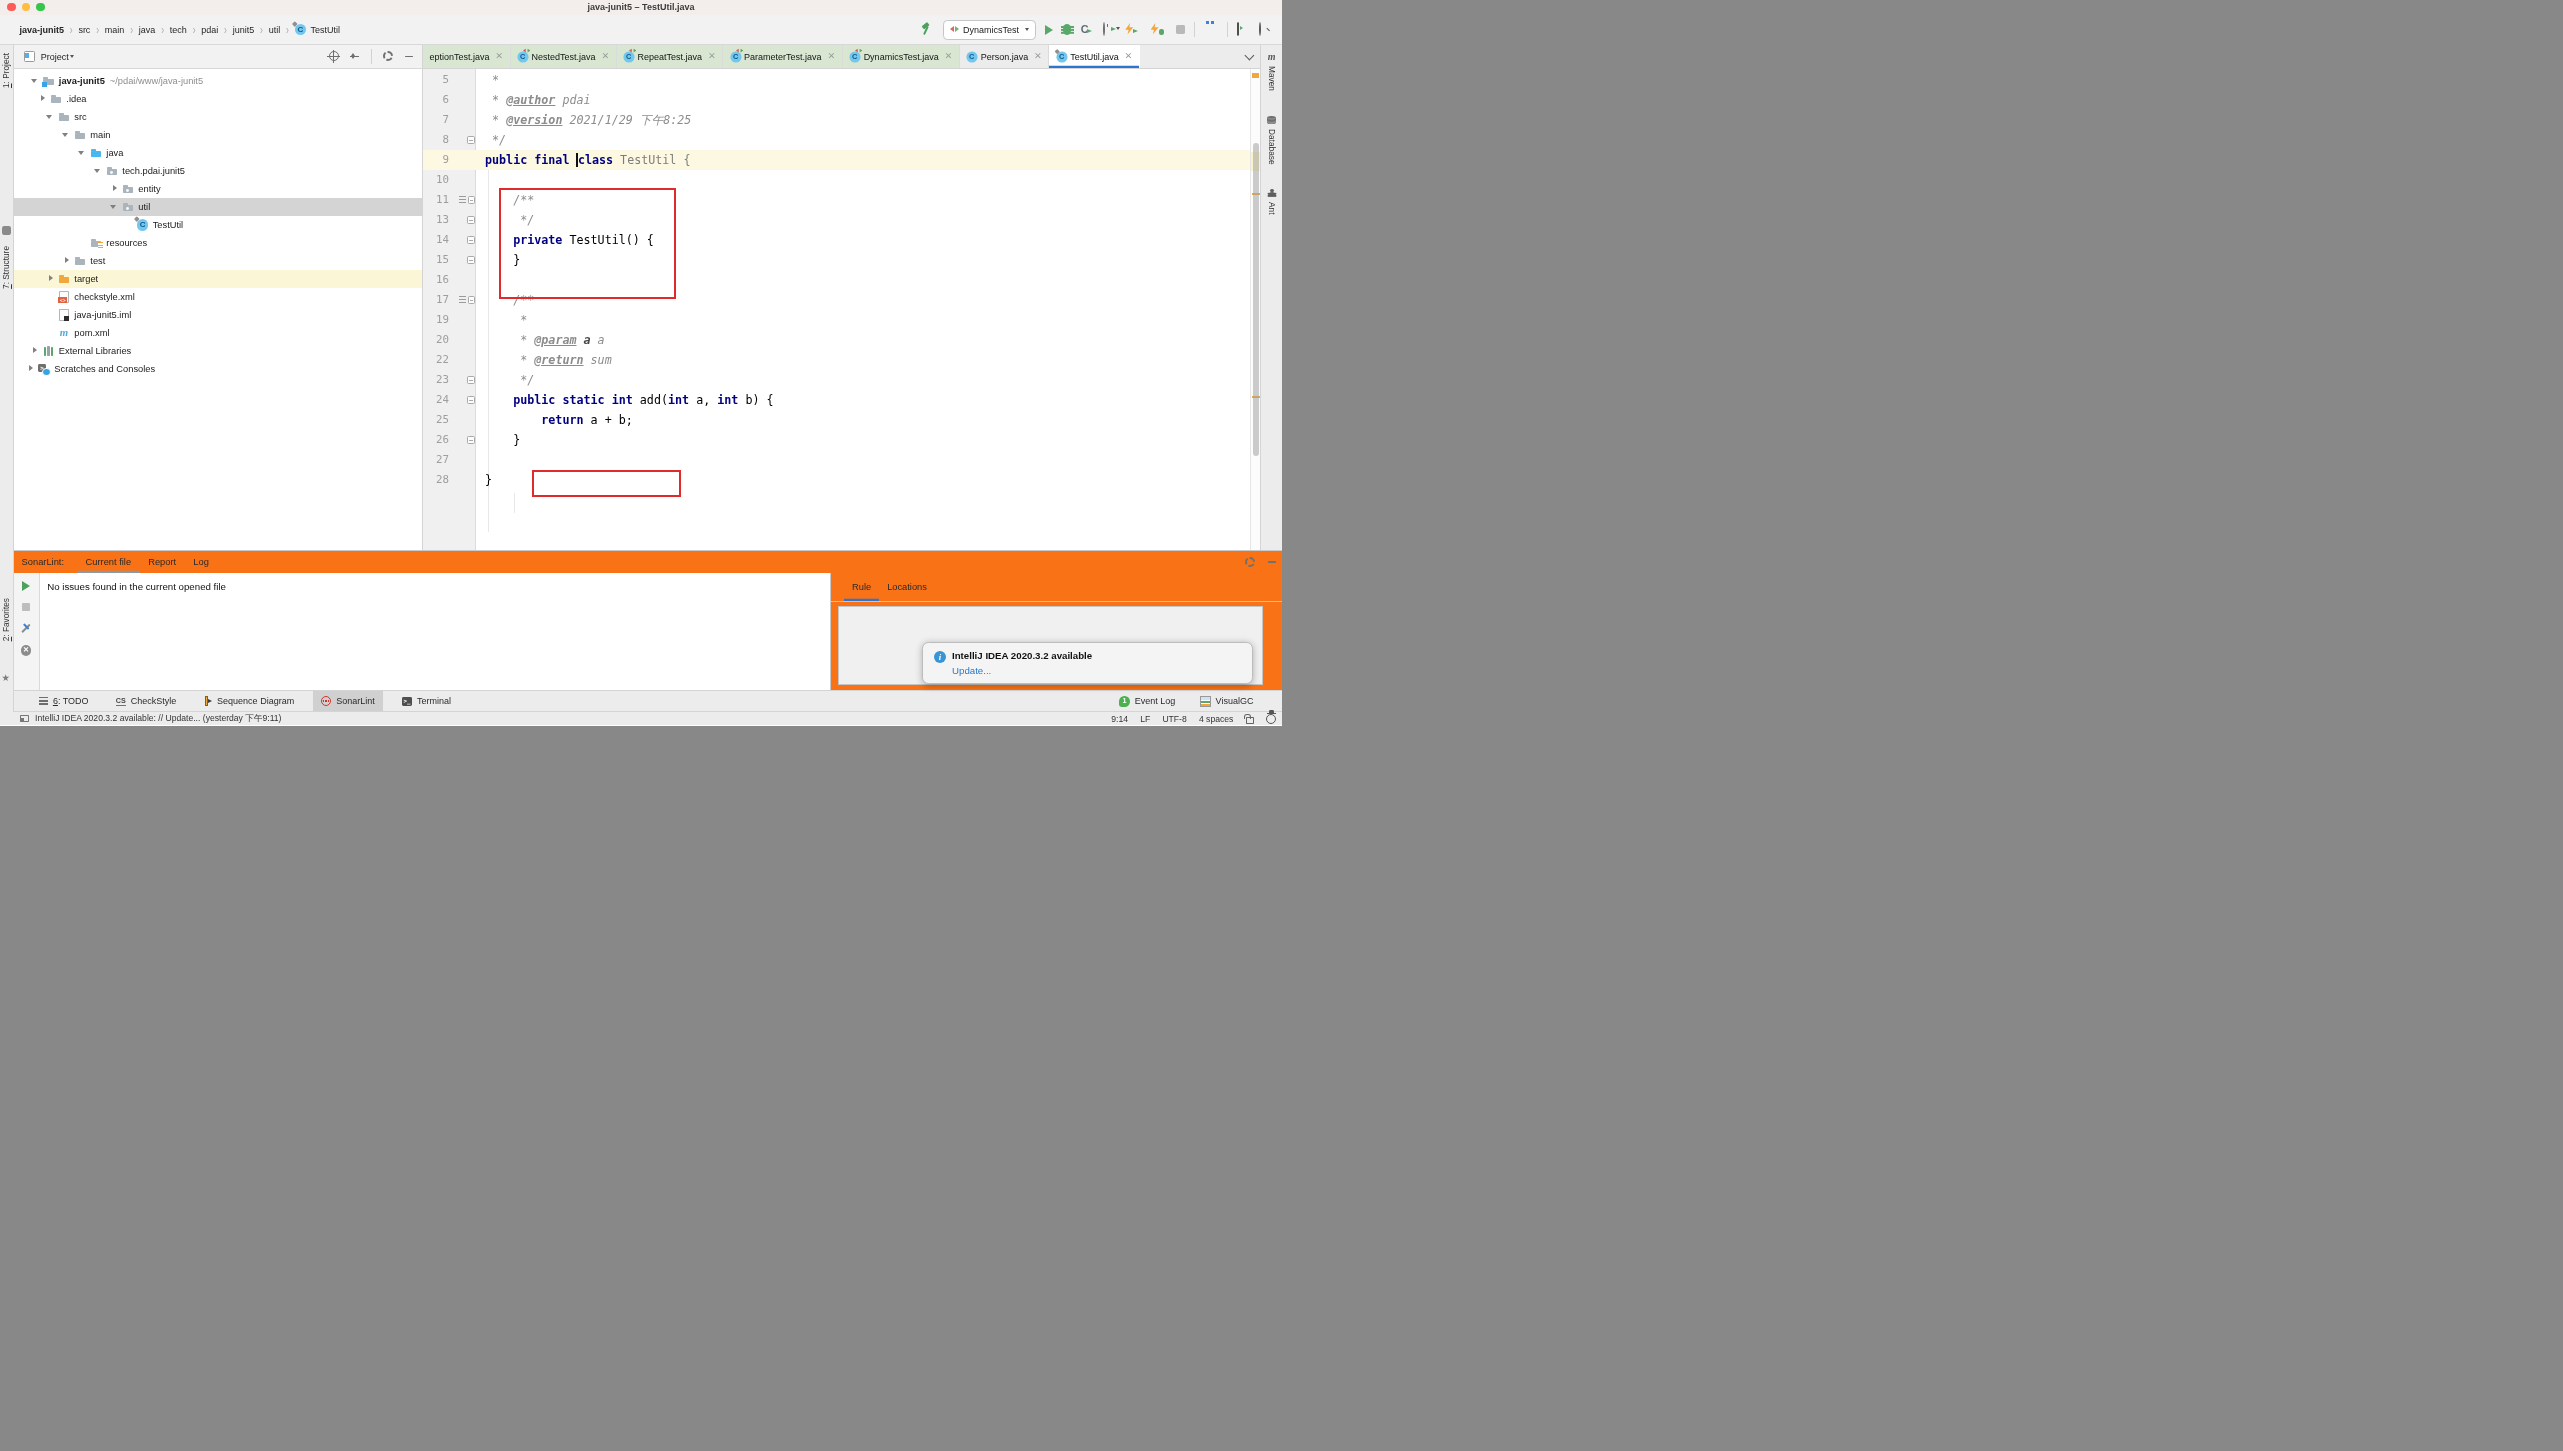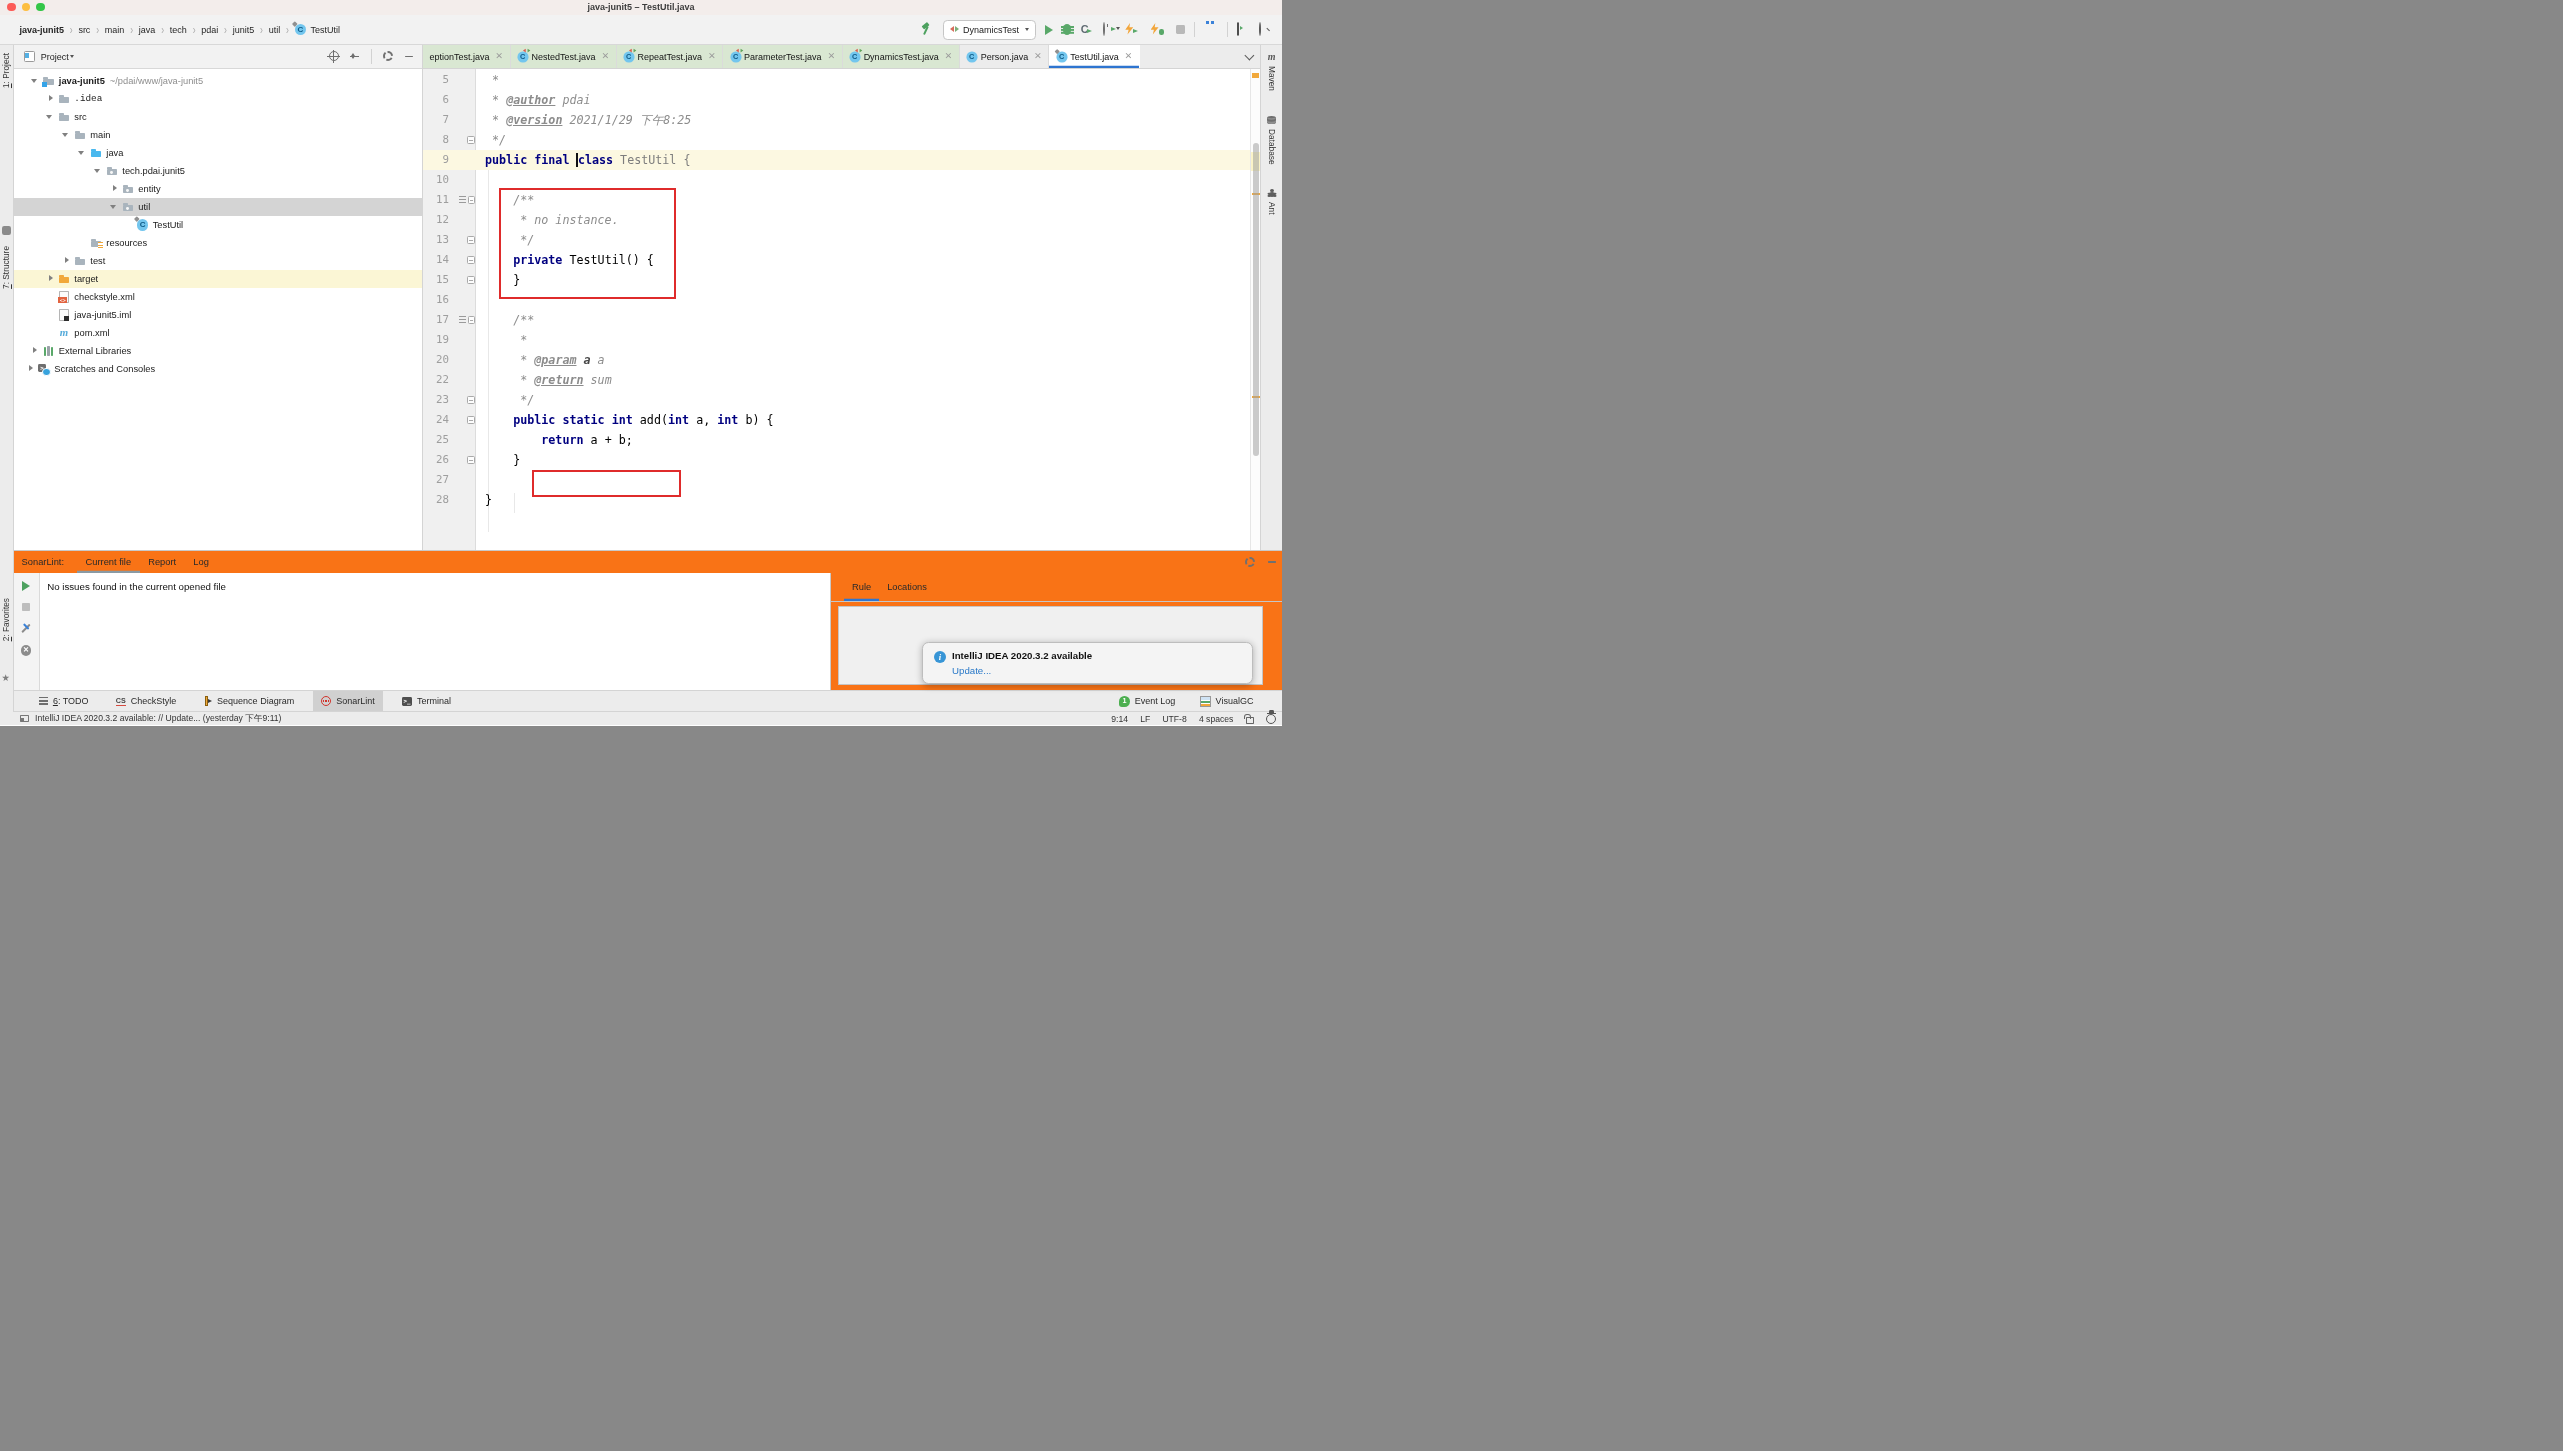--- a/index.html
+++ b/index.html
@@ -281,21 +281,21 @@
     </div>
     <div class="ptree" id="ptree">
         <div class="trow" style="padding-left: 16.5px;">
           <span class="tar open"></span>
           <span class="i fld">
             <u class="acc-proj"></u>
           </span>
           <span class="lbl"><b>java-junit5</b></span>
           <span class="extra">~/pdai/www/java-junit5</span>
         </div>
-        <div class="trow" style="padding-left: 32px; font-family: Liberation Mono, monospace;">
+        <div class="trow" style="padding-left: 24px;">
           <span class="tar closed"></span>
           <span class="i fld"></span>
           <span class="lbl">.idea</span>
         </div>
         <div class="trow" style="padding-left: 32px;">
           <span class="tar open"></span>
           <span class="i fld"></span>
           <span class="lbl">src</span>
         </div>
         <div class="trow" style="padding-left: 48px;">
@@ -436,21 +436,20 @@
       <div class="ig" style="left:65px;top:101px;height:362px"></div>
       <div class="ig" style="left:91px;top:424px;height:20px"></div>
       <div class="lines" id="codelines">
           <div class="cl"><span class="ln">5</span><span class="gic"></span><span class="code"><span class="tk-c"> *</span></span></div>
           <div class="cl"><span class="ln">6</span><span class="gic"></span><span class="code"><span class="tk-c"> * </span><span class="tk-tag">@author</span><span class="tk-c"> pdai</span></span></div>
           <div class="cl"><span class="ln">7</span><span class="gic"></span><span class="code"><span class="tk-c"> * </span><span class="tk-tag">@version</span><span class="tk-c"> 2021/1/29 下午8:25</span></span></div>
           <div class="cl"><span class="ln">8</span><span class="gic"><span class="gm"></span></span><span class="code"><span class="tk-c"> */</span></span></div>
           <div class="cl"><span class="ln">9</span><span class="gic"></span><span class="code"><span class="tk-k">public final </span><span class="caret"></span><span class="tk-k">class</span><span class="tk-cn"> TestUtil {</span></span></div>
           <div class="cl"><span class="ln">10</span><span class="gic"></span><span class="code"></span></div>
           <div class="cl"><span class="ln">11</span><span class="gic"><span class="gd"></span><span class="gm"></span></span><span class="code"><span class="tk-c">    /**</span></span></div>
-          <div class="cl"><span class="ln">12</span><span class="gic"></span><span class="code"><span class="tk-c">     * no instance.</span></span></div>
           <div class="cl"><span class="ln">13</span><span class="gic"><span class="gm"></span></span><span class="code"><span class="tk-c">     */</span></span></div>
           <div class="cl"><span class="ln">14</span><span class="gic"><span class="gm"></span></span><span class="code"><span class="tk-k">    private</span><span class="tk-p"> TestUtil() {</span></span></div>
           <div class="cl"><span class="ln">15</span><span class="gic"><span class="gm"></span></span><span class="code"><span class="tk-p">    }</span></span></div>
           <div class="cl"><span class="ln">16</span><span class="gic"></span><span class="code"></span></div>
           <div class="cl"><span class="ln">17</span><span class="gic"><span class="gd"></span><span class="gm"></span></span><span class="code"><span class="tk-c">    /**</span></span></div>
           <div class="cl"><span class="ln">19</span><span class="gic"></span><span class="code"><span class="tk-c">     *</span></span></div>
           <div class="cl"><span class="ln">20</span><span class="gic"></span><span class="code"><span class="tk-c">     * </span><span class="tk-tag">@param</span><span class="tk-pn"> a</span><span class="tk-c"> a</span></span></div>
           <div class="cl"><span class="ln">22</span><span class="gic"></span><span class="code"><span class="tk-c">     * </span><span class="tk-tag">@return</span><span class="tk-c"> sum</span></span></div>
           <div class="cl"><span class="ln">23</span><span class="gic"><span class="gm"></span></span><span class="code"><span class="tk-c">     */</span></span></div>
           <div class="cl"><span class="ln">24</span><span class="gic"><span class="gm"></span></span><span class="code"><span class="tk-k">    public static int</span><span class="tk-p"> add(</span><span class="tk-k">int</span><span class="tk-p"> a, </span><span class="tk-k">int</span><span class="tk-p"> b) {</span></span></div>

